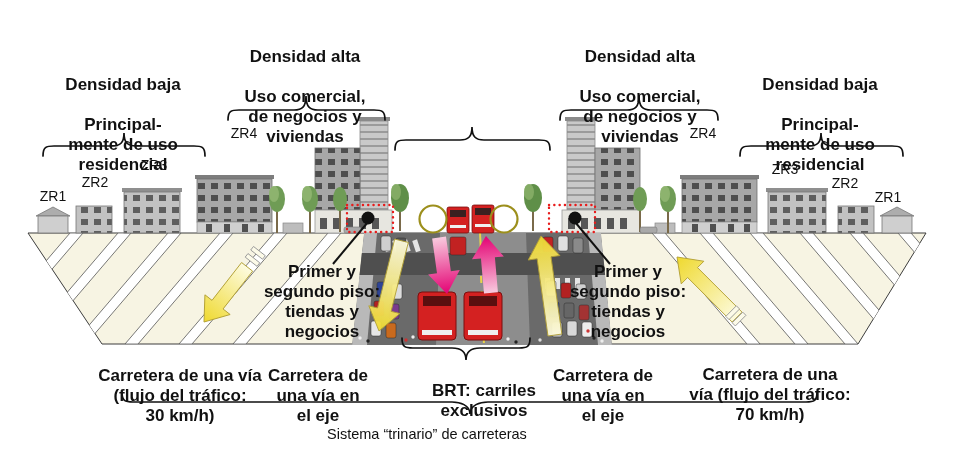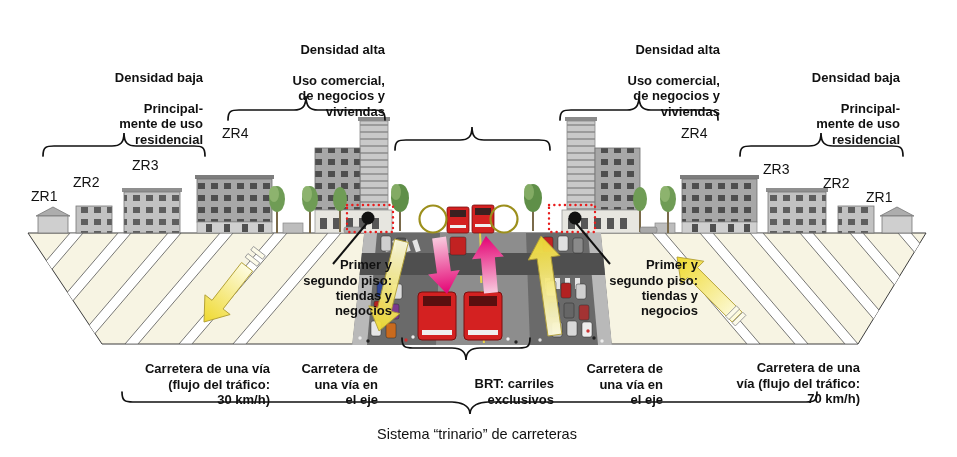--- a/index.html
+++ b/index.html
@@ -1,23 +1,23 @@
 <!DOCTYPE html>
 <html><head>
 <meta charset="utf-8">
 <style>
   html,body{margin:0;padding:0;background:#fff;}
   #stage{position:relative;width:957px;height:457px;background:#ffffff;overflow:hidden;
          font-family:"Liberation Sans",sans-serif;color:#111;}
   svg{position:absolute;left:0;top:0;}
-  .lbl{position:absolute;font-size:13px;line-height:1.18;text-align:right;white-space:pre-line;}
+  .lbl{position:absolute;font-size:17px;line-height:1.18;text-align:center;white-space:pre-line;}
   .lbl .t{font-weight:bold;display:block;}
   .lbl .b{display:block;white-space:pre-line;font-weight:bold;}
-  .zr{position:absolute;font-size:14px;width:44px;}
-  .sys{position:absolute;font-size:14.5px;text-align:center;}
+  .zr{position:absolute;font-size:14px;width:44px;text-align:center;}
+  .sys{position:absolute;font-size:14.5px;}
 </style>
 </head>
 <body>
 
 <div id="stage">
 
 <svg width="957" height="457" viewBox="0 0 957 457">
   <defs>
     <linearGradient id="pinkDown" x1="0" y1="0" x2="0" y2="1">
       <stop offset="0" stop-color="#f8cade"></stop>

